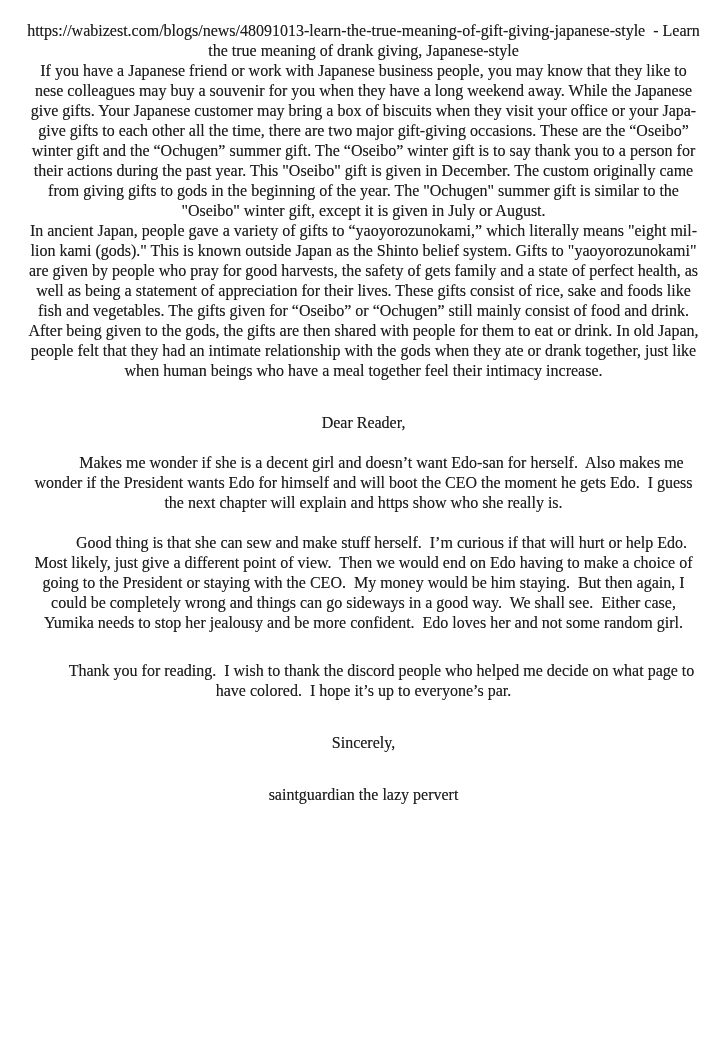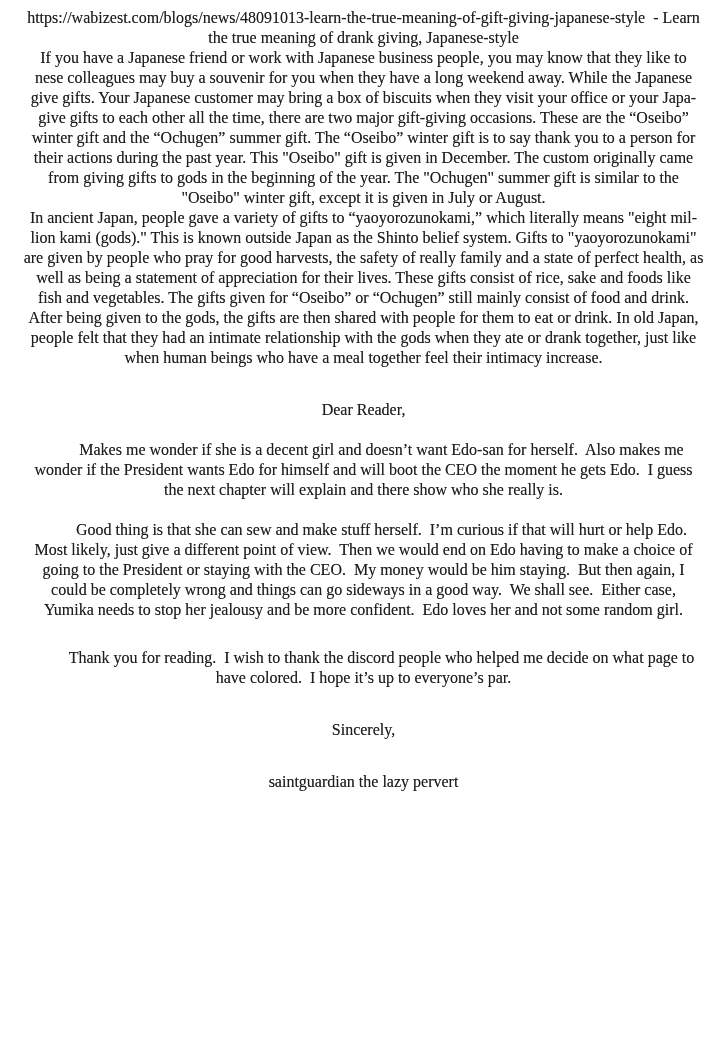--- a/index.html
+++ b/index.html
@@ -14,21 +14,21 @@
     font-family: "Liberation Serif", "DejaVu Serif", serif;
     font-size: 16px;
     line-height: 20px;
     color: #1e1e1e;
     text-shadow: 0 0 0.5px rgba(30,30,30,0.55);
   }
   .page {
     box-sizing: border-box;
     width: 727px;
     height: 914px;
-    padding: 8px 11px 0 11px;
+    padding: 21px 11px 0 11px;
   }
   .line {
     white-space: pre;
     height: 20px;
   }
   .centered-block {
     text-align: center;
   }
   .letter {
     margin-top: 32px;
@@ -67,36 +67,36 @@
       <div class="line">give gifts to each other all the time, there are two major gift-giving occasions. These are the “Oseibo”</div>
       <div class="line">winter gift and the “Ochugen” summer gift. The “Oseibo” winter gift is to say thank you to a person for</div>
       <div class="line">their actions during the past year. This "Oseibo" gift is given in December. The custom originally came</div>
       <div class="line">from giving gifts to gods in the beginning of the year. The "Ochugen" summer gift is similar to the</div>
       <div class="line">"Oseibo" winter gift, except it is given in July or August.</div>
     </div>
 
   <div class="centered-block">
       <div class="line">In ancient Japan, people gave a variety of gifts to “yaoyorozunokami,” which literally means "eight mil-</div>
       <div class="line">lion kami (gods)." This is known outside Japan as the Shinto belief system. Gifts to "yaoyorozunokami"</div>
-      <div class="line">are given by people who pray for good harvests, the safety of really family and a state of perfect health, as</div>
+      <div class="line">are given by people who pray for good harvests, the safety of gets family and a state of perfect health, as</div>
       <div class="line">well as being a statement of appreciation for their lives. These gifts consist of rice, sake and foods like</div>
       <div class="line">fish and vegetables. The gifts given for “Oseibo” or “Ochugen” still mainly consist of food and drink.</div>
       <div class="line">After being given to the gods, the gifts are then shared with people for them to eat or drink. In old Japan,</div>
       <div class="line">people felt that they had an intimate relationship with the gods when they ate or drank together, just like</div>
       <div class="line">when human beings who have a meal together feel their intimacy increase.</div>
     </div>
 
   <div class="letter">
 
     <div class="line salutation">Dear Reader,</div>
 
     <div class="letter-par">
         <div class="line">Makes me wonder if she is a decent girl and doesn’t want Edo-san for herself.  Also makes me</div>
         <div class="line">wonder if the President wants Edo for himself and will boot the CEO the moment he gets Edo.  I guess</div>
-        <div class="line">the next chapter will explain and there show who she really is.</div>
+        <div class="line">the next chapter will explain and https show who she really is.</div>
       </div>
 
     <div class="letter-par">
         <div class="line">Good thing is that she can sew and make stuff herself.  I’m curious if that will hurt or help Edo.</div>
         <div class="line">Most likely, just give a different point of view.  Then we would end on Edo having to make a choice of</div>
         <div class="line">going to the President or staying with the CEO.  My money would be him staying.  But then again, I</div>
         <div class="line">could be completely wrong and things can go sideways in a good way.  We shall see.  Either case,</div>
         <div class="line">Yumika needs to stop her jealousy and be more confident.  Edo loves her and not some random girl.</div>
       </div>
 

